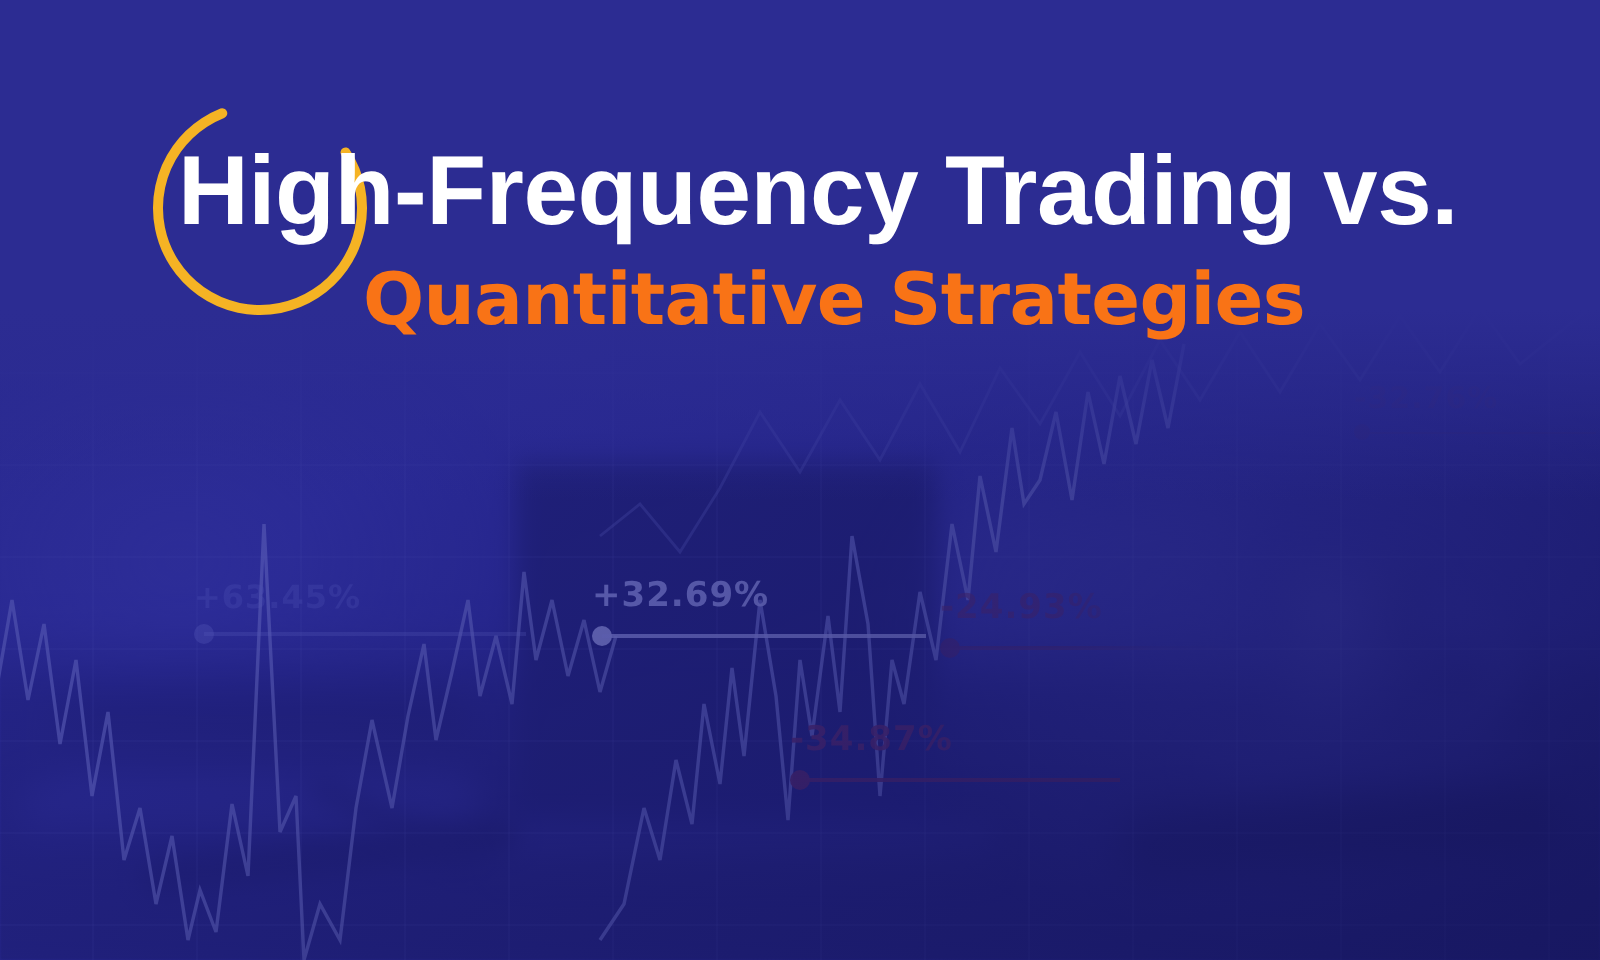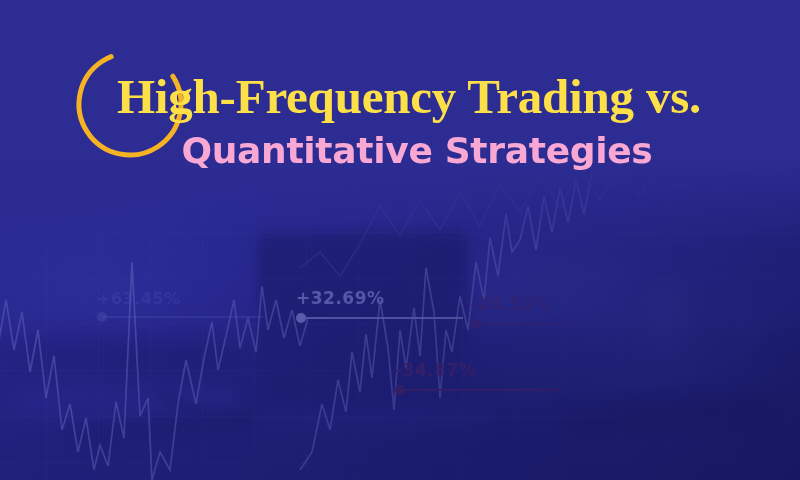--- a/index.html
+++ b/index.html
@@ -189,35 +189,35 @@
   }
 
   
   .titlewrap {
     position: absolute; left: 0; top: 0; width: 800px;
     text-align: center;
     pointer-events: none;
   }
   .title-main {
     position: absolute; left: 0; right: 0; top: 72px;
-    font-family: Liberation Serif, serif;
+    font-family: Liberation Sans, sans-serif;
     font-weight: 700;
     font-size: 49px;
     line-height: 1;
-    color: #fde047;
+    color: #ffffff;
     letter-spacing: -0.2px;
     padding-left: 18px;
   }
   .title-sub {
     position: absolute; left: 0; right: 0; top: 133px;
     font-family: "DejaVu Sans", "Liberation Sans", sans-serif;
     font-weight: 700;
     font-size: 36px;
     line-height: 1;
-    color: #f9a8d4;
+    color: #f97316;
     letter-spacing: -0.3px;
     padding-left: 34px;
   }
 </style>
 </head>
 <body>
 
 <div id="stage">
 
   <div class="photo">

